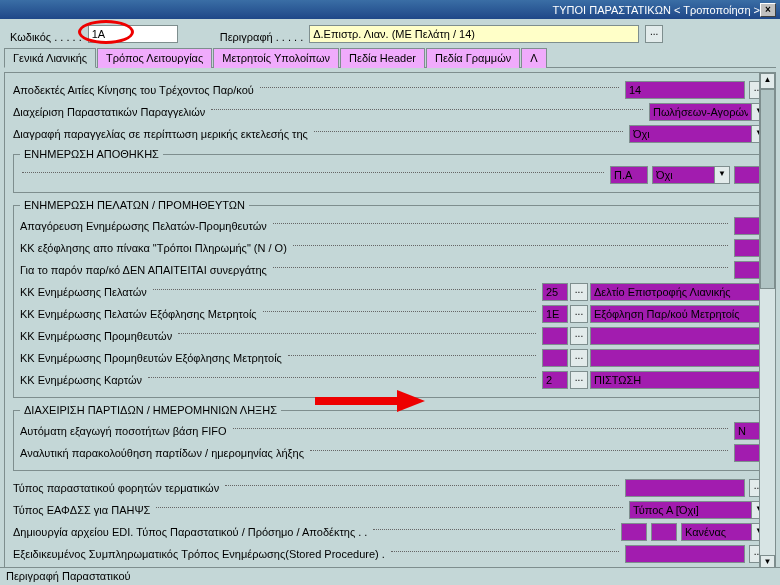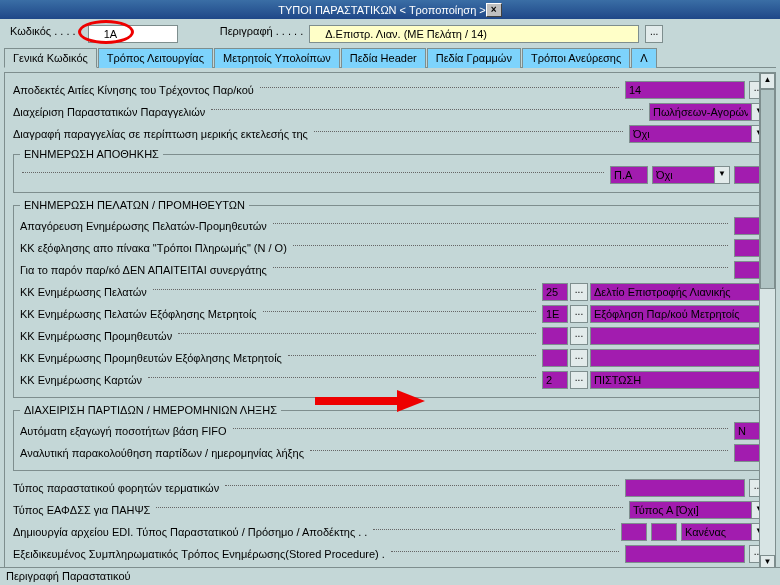--- a/index.html
+++ b/index.html
@@ -10,50 +10,50 @@
     width: 780px;
     height: 585px;
     overflow: hidden;
   }
   .title-bar {
     background: linear-gradient(#3A6EA5, #1F4788);
     color: #fff;
     height: 19px;
     padding: 2px 4px;
     display: flex;
-    justify-content: center;
+    justify-content: flex-end;
     align-items: center;
     font-size: 11px;
   }
   .title-bar .close {
     width: 16px; height: 14px;
     background: #C0C0C0;
     border: 1px solid #fff;
     border-right-color:#404040;
     border-bottom-color:#404040;
     text-align: center;
     line-height: 11px;
     color:#000;
     font-weight:bold;
     font-size:10px;
     cursor: pointer;
   }
   .header-row {
     padding: 6px 10px 4px 10px;
     display: flex;
-    align-items: flex-start;
+    align-items: flex-end;
     gap: 6px;
     font-size: 11px;
   }
   .header-row .lbl { color:#000; }
   .header-row input[type=text] {
     height: 18px;
     border: 1px solid #7E8E8E;
     background:#fff;
-    padding: 1px 15px;
+    padding: 1px 3px;
     font-size:11px;
   }
   .kodikos-box {
     position: relative;
   }
   .red-oval {
     position: absolute;
     border: 3px solid #E00;
     border-radius: 50%;
     width: 56px; height: 24px;
@@ -74,21 +74,21 @@
     cursor:pointer;
   }
   .tabs {
     display:flex;
     margin: 0 4px;
     border-bottom: 1px solid #7E8E8E;
     font-size: 11px;
   }
   .tab {
     padding: 3px 8px;
-    background:#7dd3fc;
+    background:#f0abfc;
     border: 1px solid #7E8E8E;
     border-bottom: none;
     margin-right: 1px;
     cursor:pointer;
     position:relative;
     top:1px;
   }
   .tab.active {
     background:#C4D7D7;
     border-bottom: 1px solid #C4D7D7;
@@ -207,26 +207,25 @@
     <input type="text" style="width: 90px;" value="1A">
     <div class="red-oval"></div>
   </div>
   <span style="width:30px"></span>
   <span class="lbl">Περιγραφή . . . . .</span>
   <input type="text" class="perigrafi-input" value="Δ.Επιστρ. Λιαν. (ΜΕ Πελάτη / 14)" style="">
   <div class="dots-btn">...</div>
 </div>
 
 <div class="tabs">
-  <div class="tab active">Γενικά Κωδικός</div>
+  <div class="tab active">Γενικά Λιανικής</div>
   <div class="tab">Τρόπος Λειτουργίας</div>
   <div class="tab">Μετρητοίς Υπολοίπων</div>
   <div class="tab">Πεδία Header</div>
   <div class="tab">Πεδία Γραμμών</div>
-  <div class="tab">Τρόποι Ανεύρεσης</div>
   <div class="tab">Λ</div>
 </div>
 
 <div class="panel">
 
   <div class="row">
     <span class="lbl">Αποδεκτές Αιτίες Κίνησης του Τρέχοντος Παρ/κού</span>
     <div class="dots-fill"></div>
     <input class="fld" style="width: 120px;" value="14">
     <div class="dots-btn">...</div>

